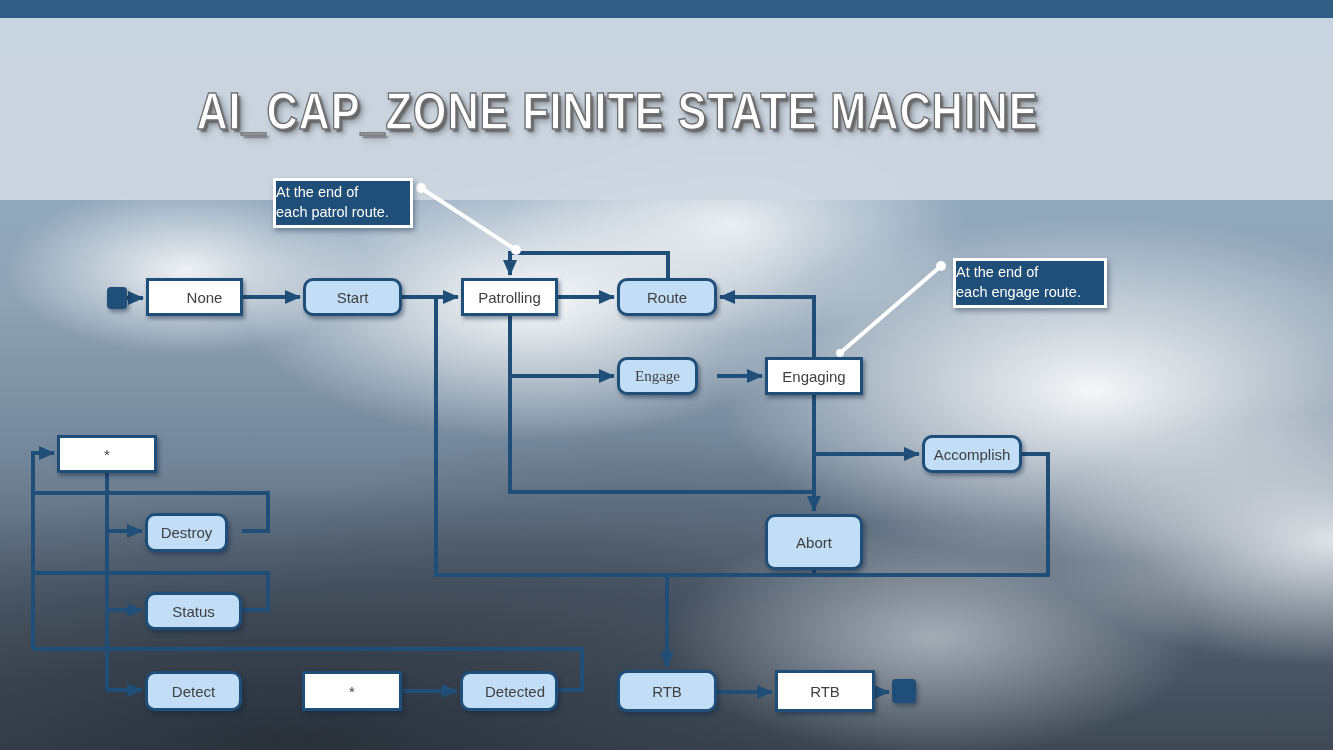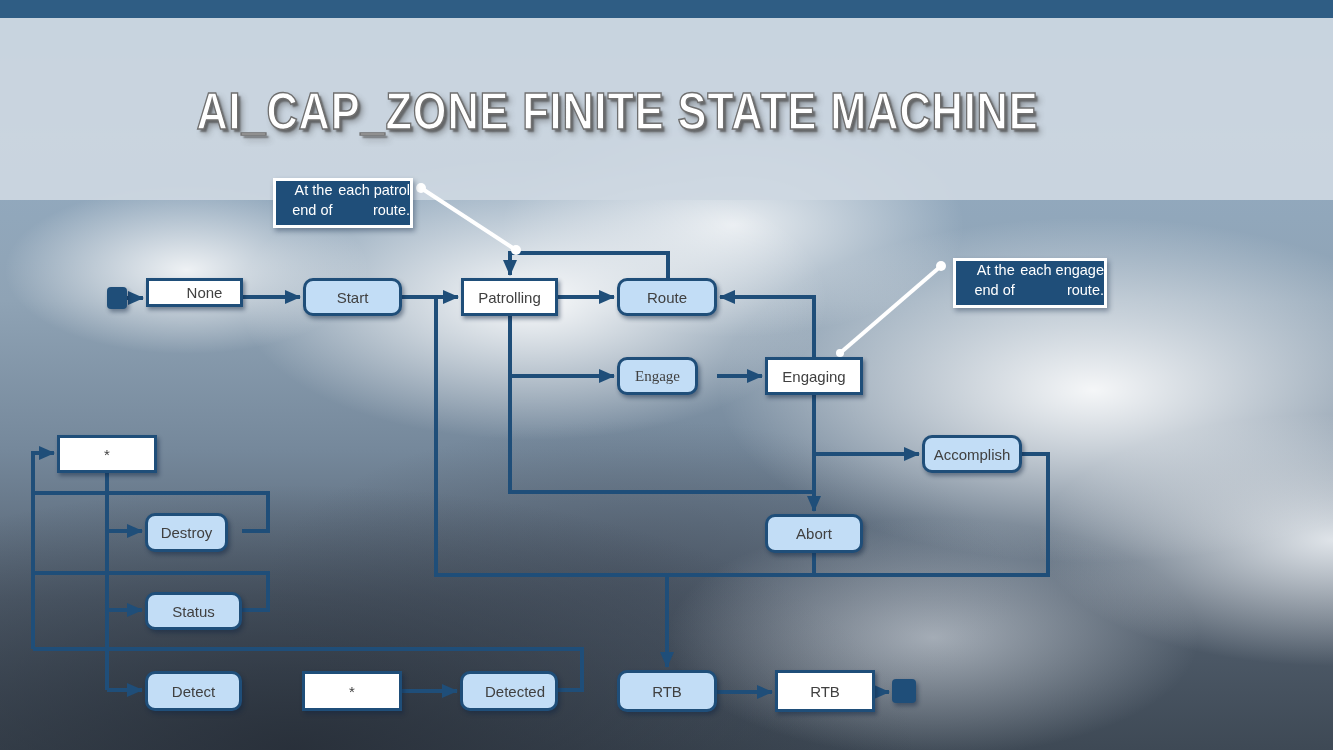--- a/index.html
+++ b/index.html
@@ -40,22 +40,22 @@
     font-size:15px;color:#404040;
     box-shadow:2px 3px 4px rgba(15,35,65,.45);
   }
   .node.light{background:#C2DDF6;border-radius:10px;}
   .node.white{background:#FFFFFF;border-radius:0;}
   .marker{position:absolute;background:#1F4E79;border-radius:4px;box-shadow:2px 3px 4px rgba(15,35,65,.45);}
   
   .callout{
     position:absolute;box-sizing:border-box;
     background:#1F4E79;border:3px solid #FFFFFF;
-    color:#FFFFFF;font-size:14.5px;line-height:1.35;text-align:right;
-    display:flex;justify-content:center;
+    color:#FFFFFF;font-size:14.5px;line-height:1.35;text-align:left;
+    display:flex;flex-direction:column;justify-content:center;
     box-shadow:2px 3px 5px rgba(15,35,65,.4);
   }
   svg{position:absolute;left:0;top:0;}
 </style>
 </head>
 <body>
 
 <div class="bg"></div>
 <div class="top-bar"></div>
 <div class="title-band"></div>
@@ -100,42 +100,42 @@
     <circle cx="516" cy="250" r="5" stroke="none"></circle>
     <line x1="941" y1="266" x2="839" y2="354"></line>
     <circle cx="941" cy="266" r="5" stroke="none"></circle>
     <circle cx="840" cy="353" r="4" stroke="none"></circle>
   </g>
 </svg>
 
 <div class="marker" style="left:107px;top:287px;width:20px;height:22px;"></div>
 <div class="marker" style="left:892px;top:679px;width:24px;height:24px;"></div>
 
-<div class="node white" style="left:146px;top:278px;width:97px;height:29px;padding-left:20px;">
+<div class="node white" style="left:146px;top:278px;width:97px;height:38px;padding-left:20px;">
     <span>None</span>
   </div>
 <div class="node light" style="left:303px;top:278px;width:99px;height:38px;">
     <span>Start</span>
   </div>
 <div class="node white" style="left:461px;top:278px;width:97px;height:38px;">
     <span>Patrolling</span>
   </div>
 <div class="node light" style="left:617px;top:278px;width:100px;height:38px;">
     <span>Route</span>
   </div>
 <div class="node light" style="left:617px;top:357px;width:81px;height:38px;font-family:Liberation Serif, serif;">
     <span>Engage</span>
   </div>
 <div class="node white" style="left:765px;top:357px;width:98px;height:38px;">
     <span>Engaging</span>
   </div>
 <div class="node light" style="left:922px;top:435px;width:100px;height:38px;">
     <span>Accomplish</span>
   </div>
-<div class="node light" style="left:765px;top:514px;width:98px;height:39px;">
+<div class="node light" style="left:765px;top:514px;width:98px;height:56px;">
     <span>Abort</span>
   </div>
 <div class="node white" style="left:57px;top:435px;width:100px;height:38px;">
     <span>*</span>
   </div>
 <div class="node light" style="left:145px;top:513px;width:83px;height:39px;">
     <span>Destroy</span>
   </div>
 <div class="node light" style="left:145px;top:592px;width:97px;height:38px;">
     <span>Status</span>

